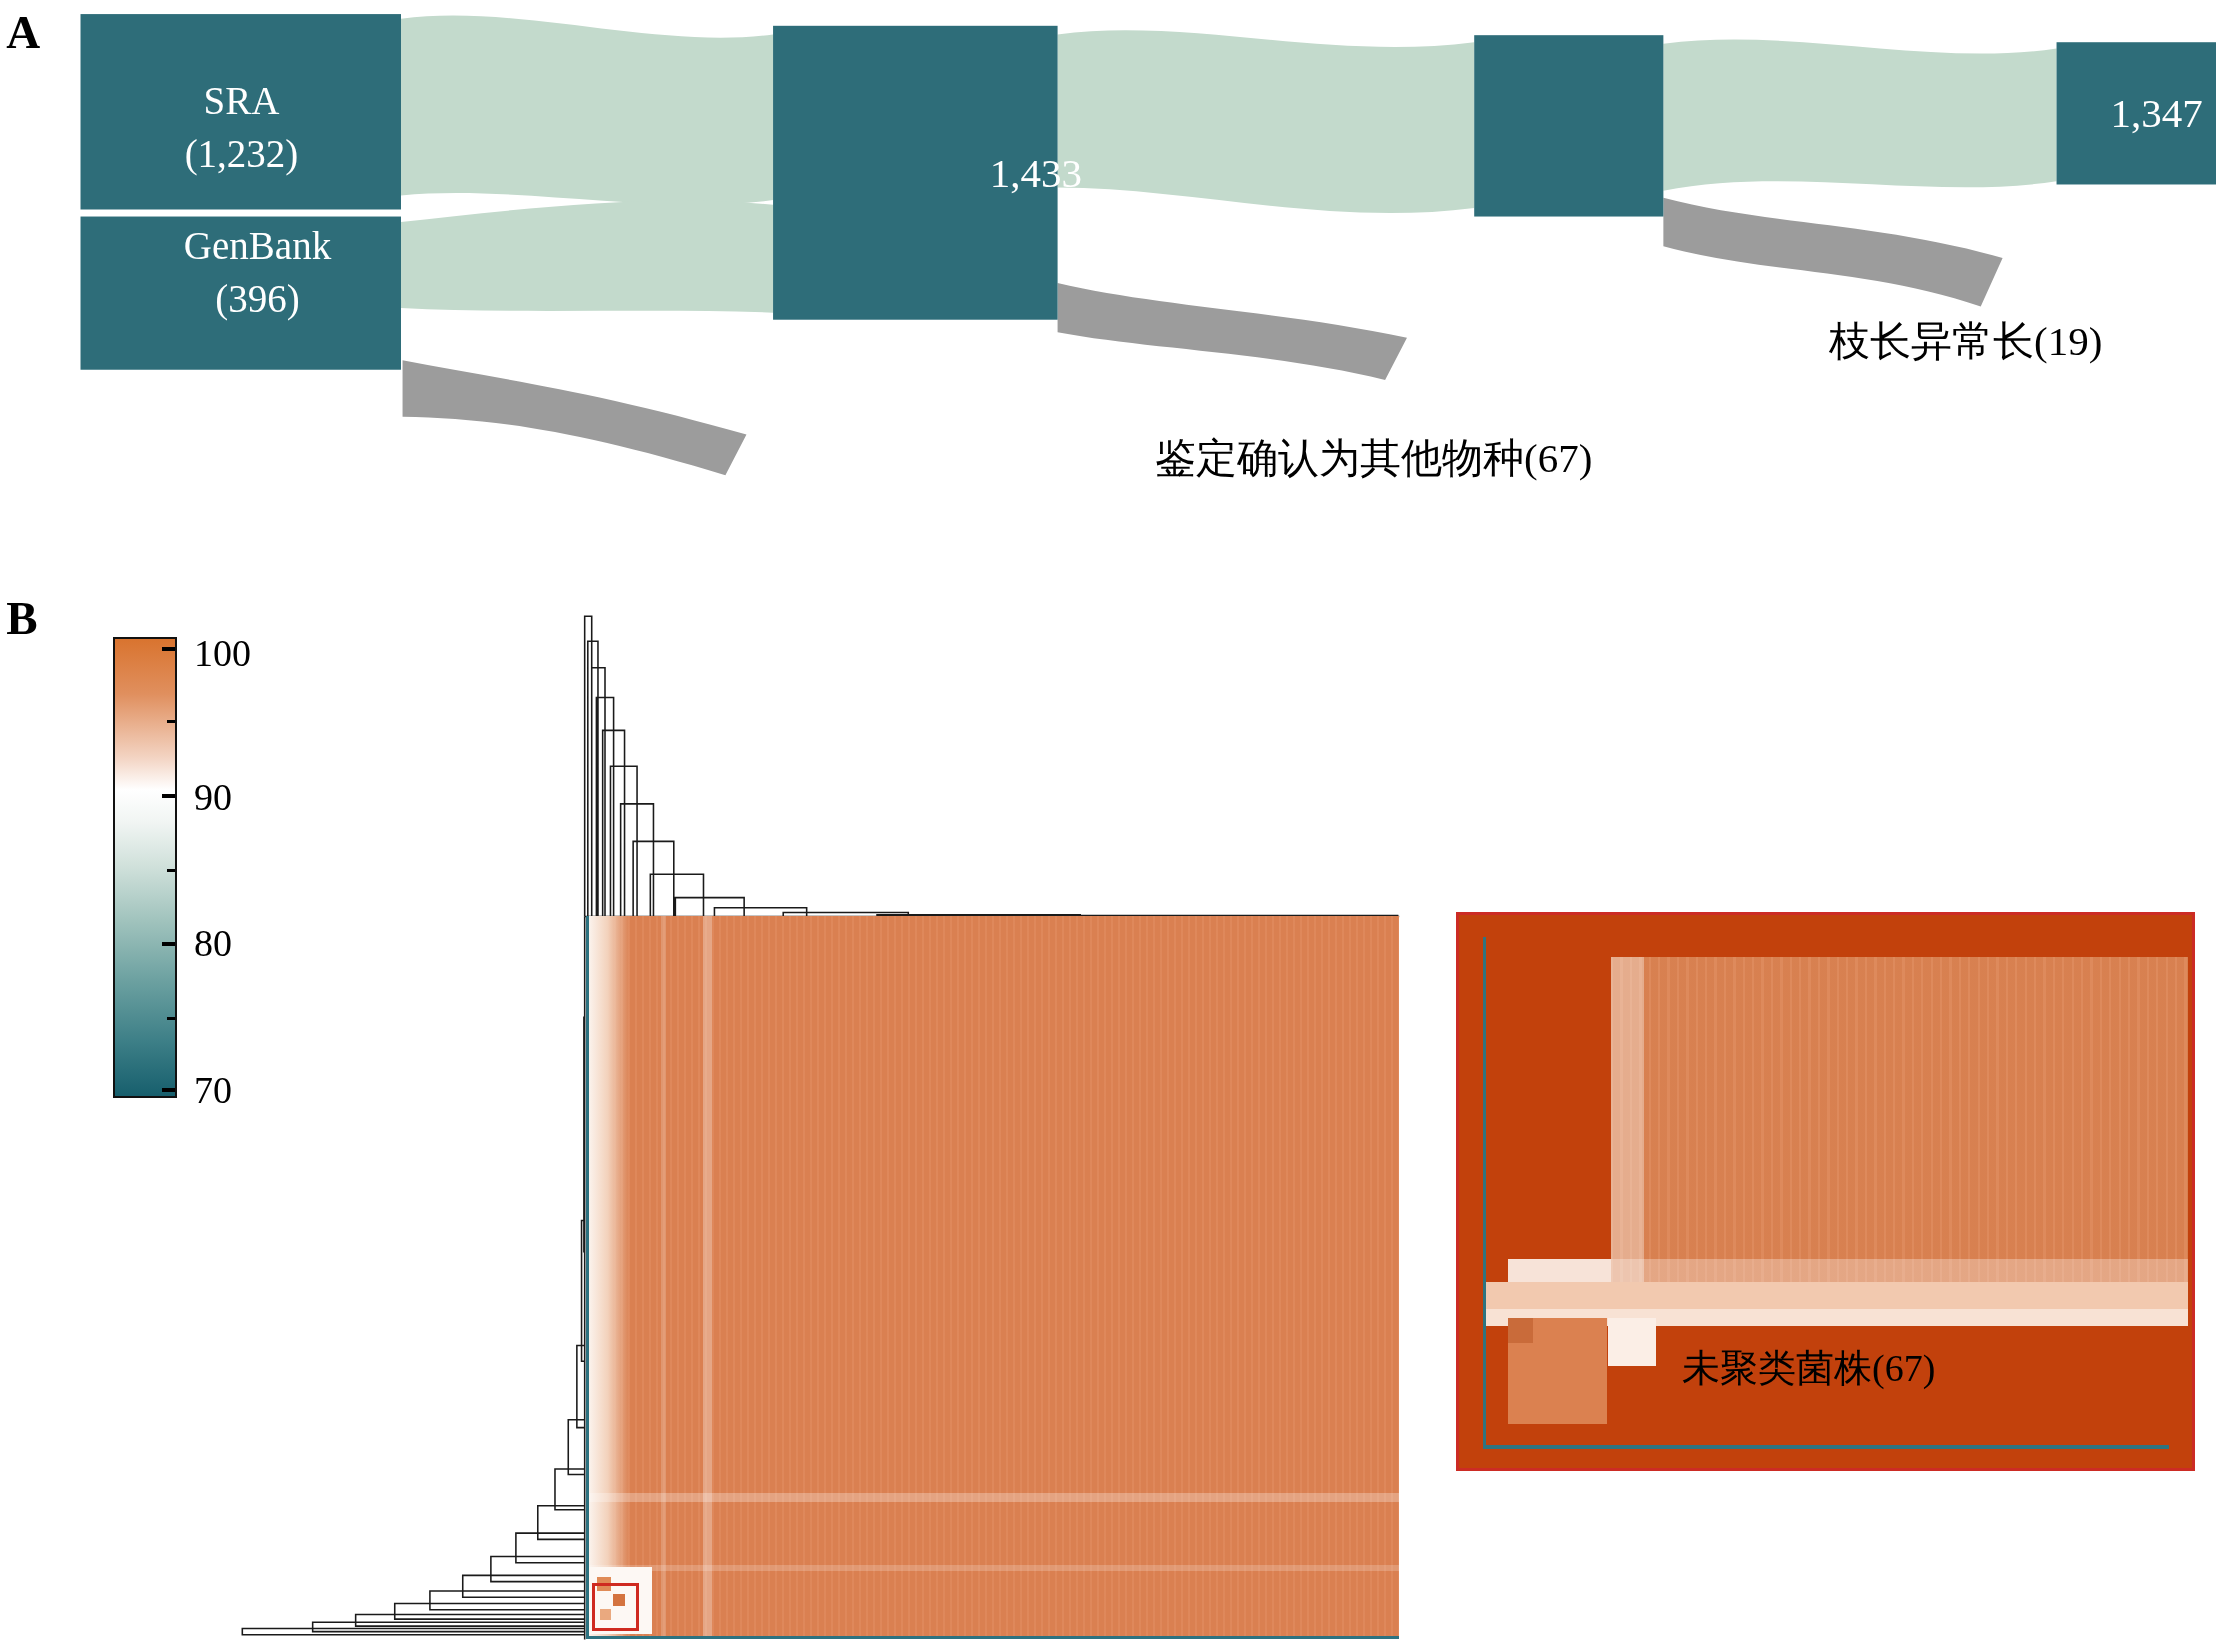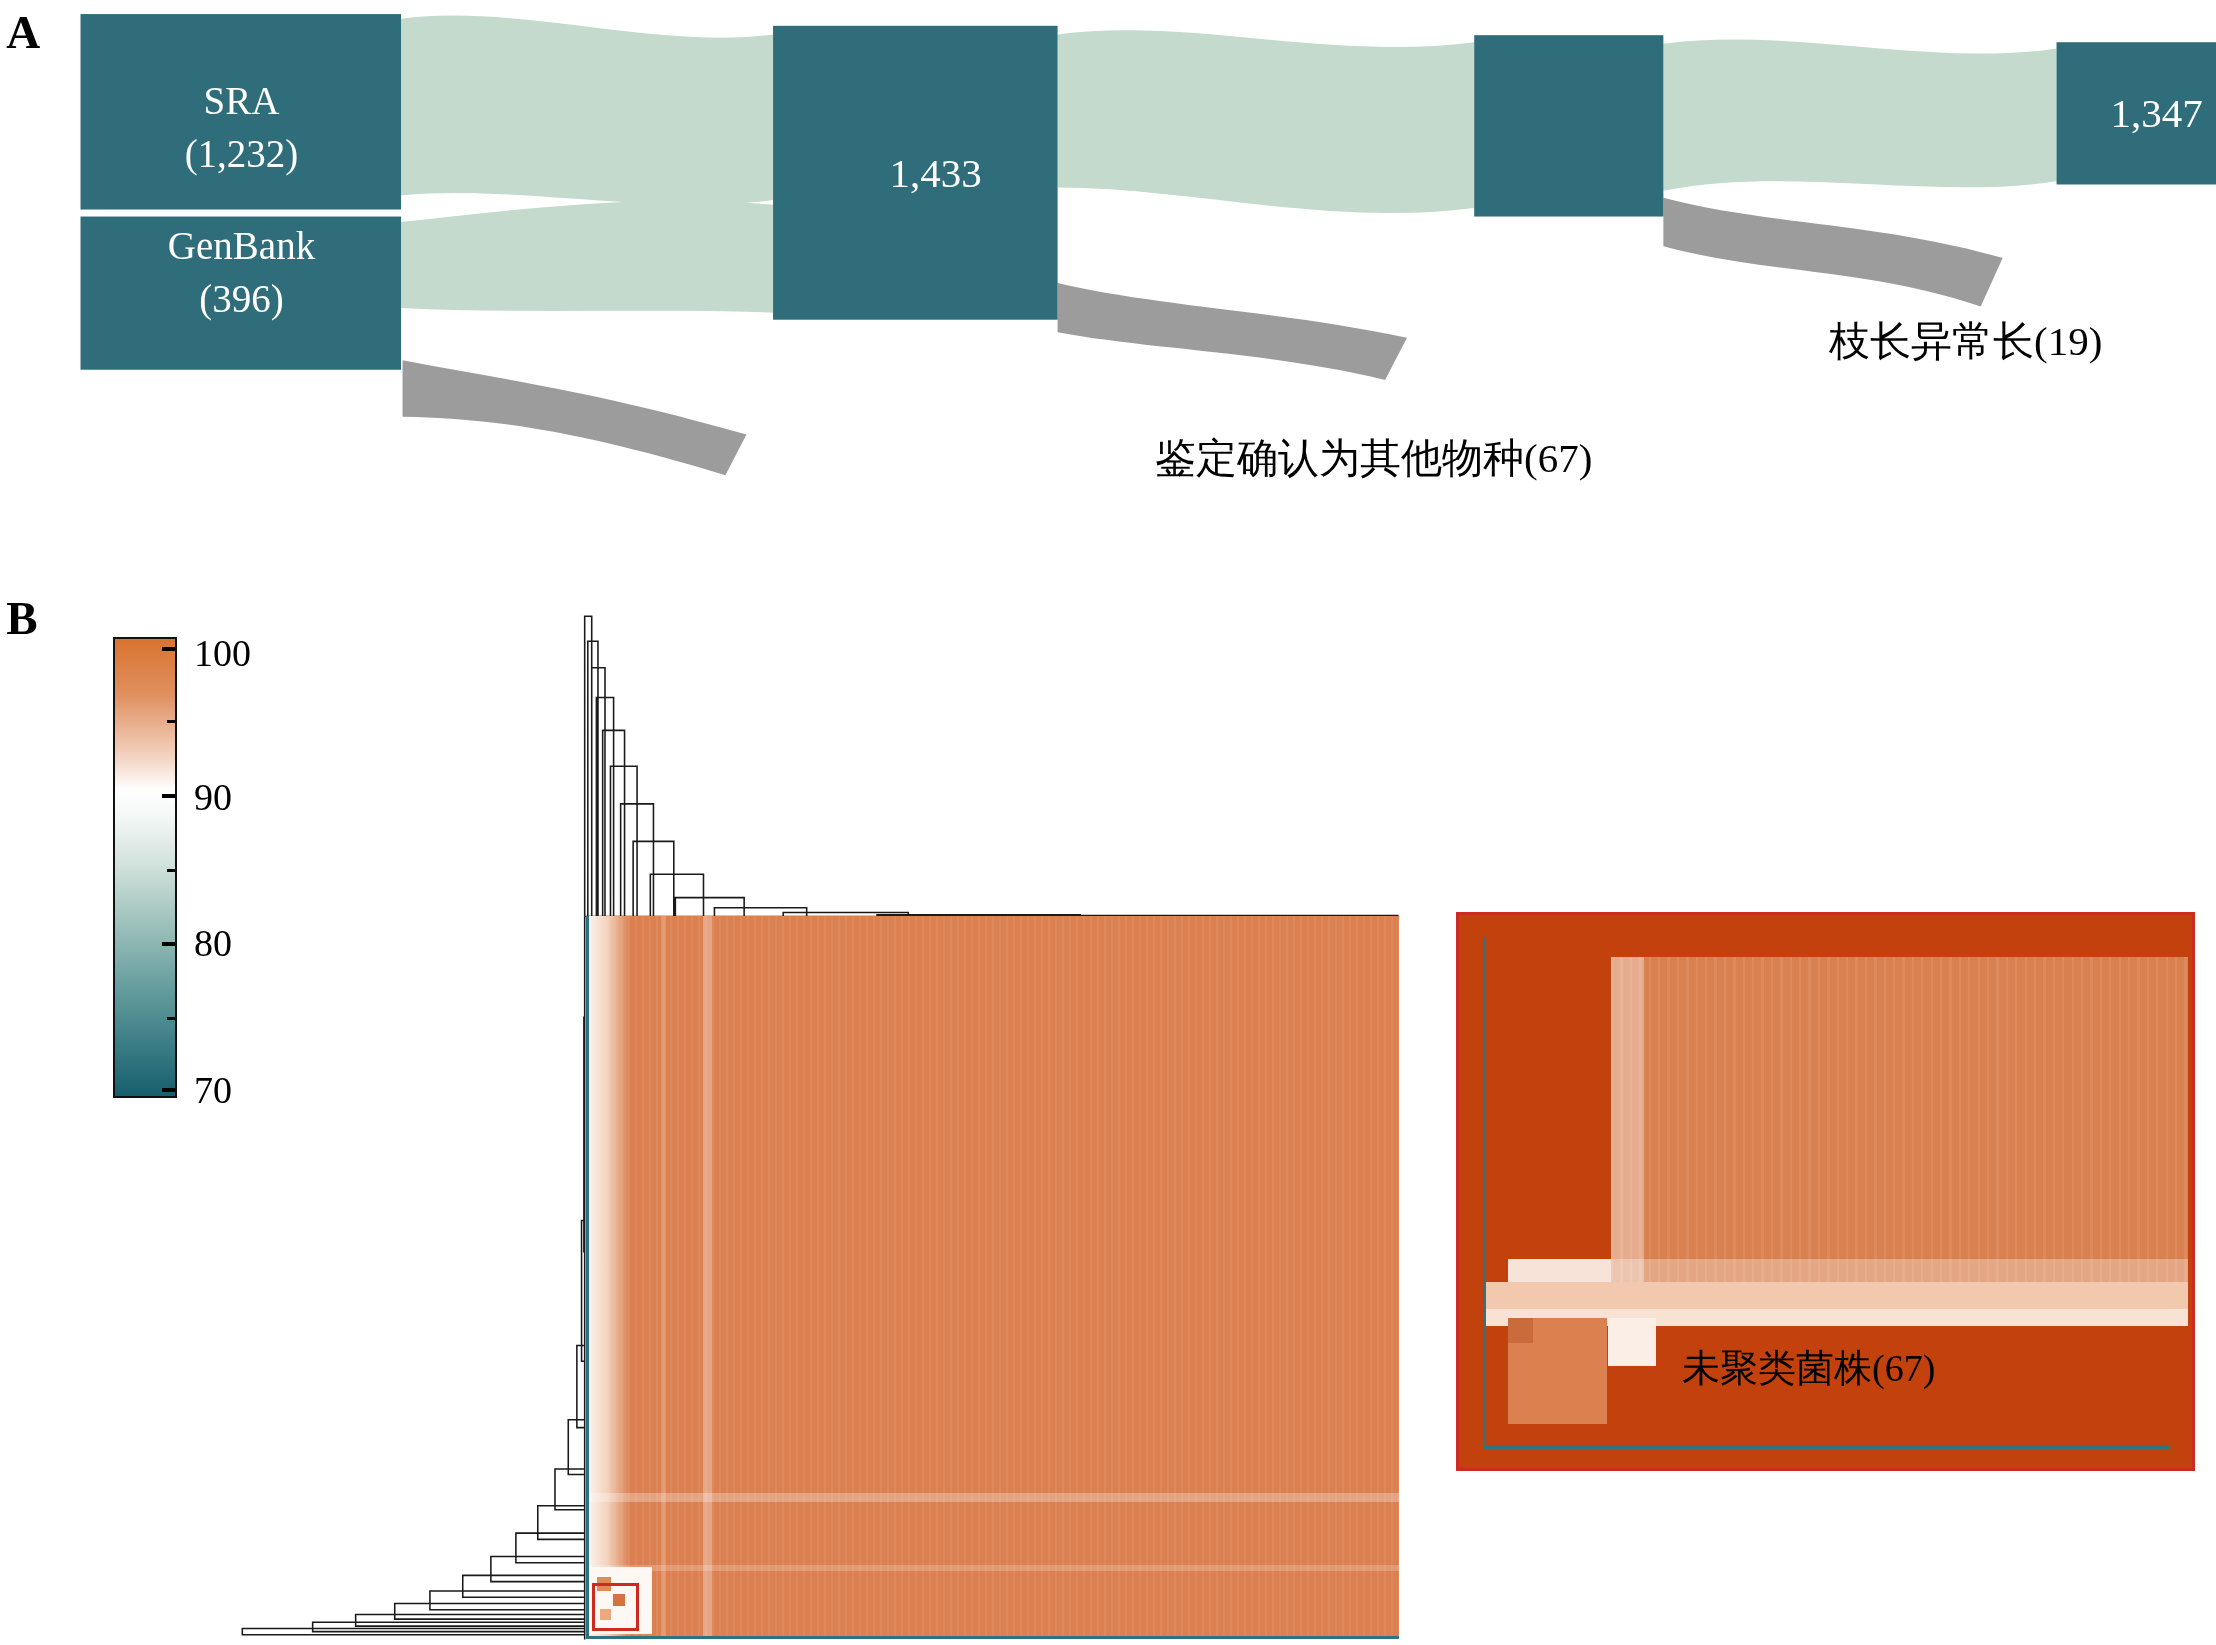--- a/index.html
+++ b/index.html
@@ -74,25 +74,25 @@
     <rect x="103" y="277" width="410" height="196" fill="#2e6d79"></rect>
     <rect x="989" y="33" width="364" height="376" fill="#2e6d79"></rect>
     <rect x="1886" y="45" width="242" height="232" fill="#2e6d79"></rect>
     <rect x="2631" y="54" width="204" height="182" fill="#2e6d79"></rect>
   </svg>
 
   <div class="node-text" style="left:81px;top:14px;width:321px;height:227px;">
     <span>SRA</span>
     <span>(1,232)</span>
   </div>
-  <div class="node-text" style="left:81px;top:217px;width:321px;height:112px;">
+  <div class="node-text" style="left:81px;top:217px;width:321px;height:112px;padding-left:16px;">
     <span>GenBank</span>
     <span>(396)</span>
   </div>
-  <div class="stage-text" style="left:772px;top:26px;width:327px;height:294px;">
+  <div class="stage-text" style="left:755px;top:26px;width:327px;height:294px;justify-content:flex-end;">
     <span>1,433</span>
   </div>
   <div class="stage-text" style="left:2057px;top:42px;width:159px;height:142px;margin-left:20px;">
     <span>1,347</span>
   </div>
 
   <div class="drop-label" style="left:1155px;top:400px;margin-top:31px;">鉴定确认为其他物种(67)</div>
   <div class="drop-label" style="left:1829px;top:314px;">枝长异常长(19)</div>
 
   <div class="panel-letter" style="left:6.3px;top:591px;">B</div>

